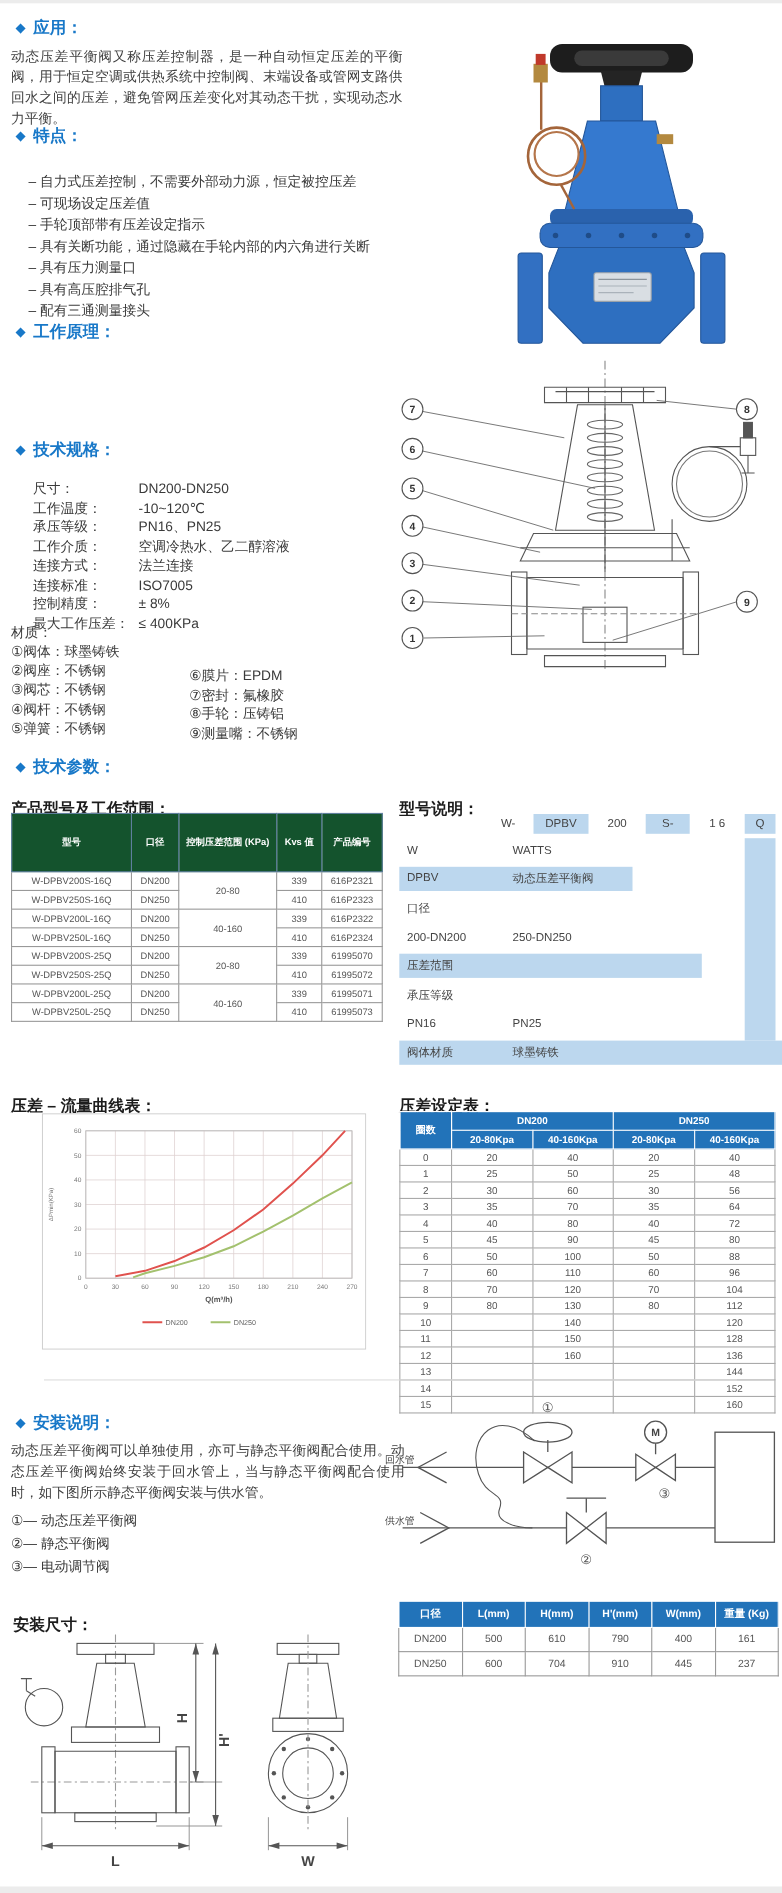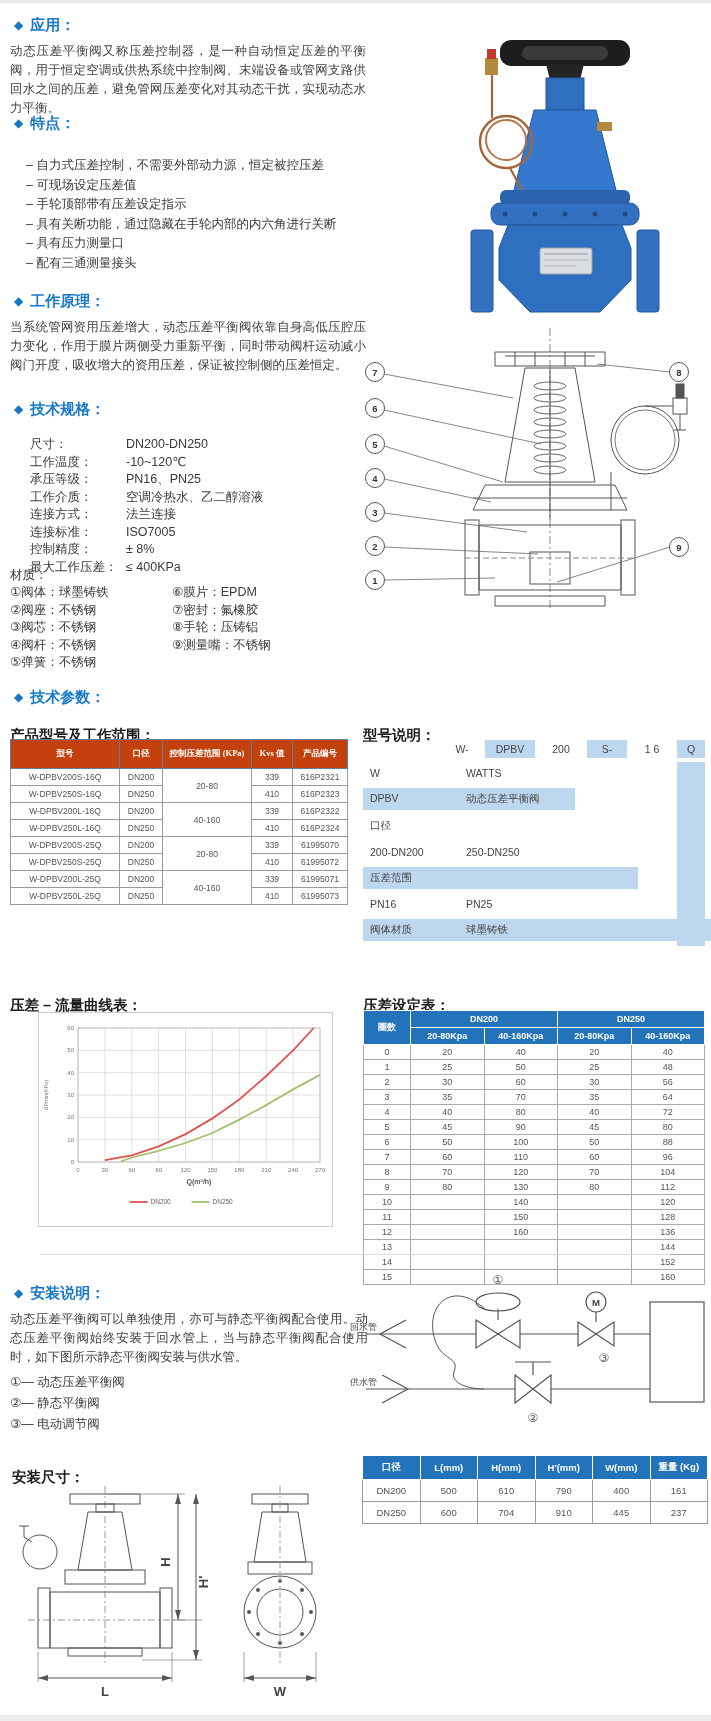--- a/index.html
+++ b/index.html
@@ -11,21 +11,21 @@
   .sec-h .dia{font-size:12px;margin-right:7px;position:relative;top:-1px;}
   .para{font-size:12.5px;line-height:19px;text-align:justify;color:#404040;}
   .feat{margin:16px;padding:0;list-style:none;font-size:12.5px;line-height:19.5px;color:#3a3a3a;}
   .spec-row{display:flex;font-size:12.5px;line-height:17.5px;color:#3a3a3a;}
   .spec-row .sl{width:96px;flex:none;}
   .mat{font-size:12.5px;line-height:17.5px;color:#3a3a3a;}
   .sub-h{font-size:14.5px;font-weight:bold;color:#1c1c1c;white-space:nowrap;margin-top:12px;}
 
   table{border-collapse:collapse;}
   .ptable{width:322px;font-size:8.5px;color:#555;table-layout:fixed;}
-  .ptable th{background:#c2410c;color:#fff;font-weight:bold;border:1px solid #5f7f9d;padding:8px 1px;font-family:Liberation Serif, serif;}
+  .ptable th{background:#14532d;color:#fff;font-weight:bold;border:1px solid #5f7f9d;padding:20px 1px;}
   .ptable td{border:1px solid #999;border-top-color:#666;padding:3px 1px;text-align:center;background:#fff;}
   .ptable tr.gs td{border-top:1.5px solid #444;}
   .ptable .c0{width:106px}.ptable .c1{width:40px}.ptable .c2{width:86px}.ptable .c3{width:38px}.ptable .c4{width:52px}
 
   .stable{width:342px;font-size:9px;color:#555;table-layout:fixed;}
   .stable th{background:#2273b9;color:#fff;font-weight:bold;border:1px solid #fff;padding:3px 1px;}
   .stable td{border:1px solid #aaa;border-top-color:#777;padding:2px 1px;text-align:center;background:#fff;height:10px;}
   .stable .cc{width:44px;}
 
   .dtable{width:346px;font-size:9.5px;color:#555;table-layout:fixed;}
@@ -58,27 +58,27 @@
   <div class="abs sec-h" style="left:14px;top:114px;">
     <span class="dia">◆</span><span>特点：</span>
   </div>
   <ul class="abs feat" style="left:10px;top:140px;width:360px;">
 
   <li>– 自力式压差控制，不需要外部动力源，恒定被控压差</li>
       <li>– 可现场设定压差值</li>
       <li>– 手轮顶部带有压差设定指示</li>
       <li>– 具有关断功能，通过隐藏在手轮内部的内六角进行关断</li>
       <li>– 具有压力测量口</li>
+      <li>– 具有高压腔排气孔</li>
       <li>– 配有三通测量接头</li>
     </ul>
 
   <div class="abs sec-h" style="left:14px;top:292px;">
     <span class="dia">◆</span><span>工作原理：</span>
   </div>
-  <div class="abs para" style="left:10px;top:318px;width:356px;">当系统管网资用压差增大，动态压差平衡阀依靠自身高低压腔压力变化，作用于膜片两侧受力重新平衡，同时带动阀杆运动减小阀门开度，吸收增大的资用压差，保证被控制侧的压差恒定。</div>
 
   <div class="abs sec-h" style="left:14px;top:400px;">
     <span class="dia">◆</span><span>技术规格：</span>
   </div>
   <div class="abs" style="left:10px;top:436px;width:356px;margin-left:20px;">
 
   <div class="spec-row">
       <span class="sl">尺寸：</span>
       <span>DN200-DN250</span>
     </div>
@@ -113,21 +113,21 @@
     </div>
   <div class="abs mat" style="left:10px;top:567px;">材质：</div>
   <div class="abs mat" style="left:10px;top:584px;">
 
   <div>①阀体：球墨铸铁</div>
       <div>②阀座：不锈钢</div>
       <div>③阀芯：不锈钢</div>
       <div>④阀杆：不锈钢</div>
       <div>⑤弹簧：不锈钢</div>
     </div>
-  <div class="abs mat" style="left:172px;top:584px;">
+  <div class="abs mat" style="left:172px;top:606px;">
 
   <div>⑥膜片：EPDM</div>
       <div>⑦密封：氟橡胶</div>
       <div>⑧手轮：压铸铝</div>
       <div>⑨测量嘴：不锈钢</div>
     </div>
 
   <svg class="abs" style="left:430px;top:22px;" width="270" height="292" viewBox="0 0 270 292">
     <rect x="70" y="18" width="130" height="26" rx="11" fill="#1d1d1d"></rect>
     <rect x="92" y="24" width="86" height="14" rx="7" fill="#3a3a3a"></rect>
@@ -322,20 +322,24 @@
     <div class="mrow" style="width:240px">
         <span class="c1">口径</span>
         <span></span>
       </div>
     <div class="mrow" style="width:240px">
         <span class="c1">200-DN200</span>
         <span>250-DN250</span>
       </div>
     <div class="mrow sh" style="width:268px">
         <span class="c1">压差范围</span>
+        <span></span>
+      </div>
+    <div class="mrow" style="width:298px">
+        <span class="c1">承压等级</span>
         <span></span>
       </div>
     <div class="mrow" style="width:298px">
         <span class="c1">PN16</span>
         <span>PN25</span>
       </div>
     <div class="mrow sh" style="width:342px">
         <span class="c1">阀体材质</span>
         <span>球墨铸铁</span>
       </div>

